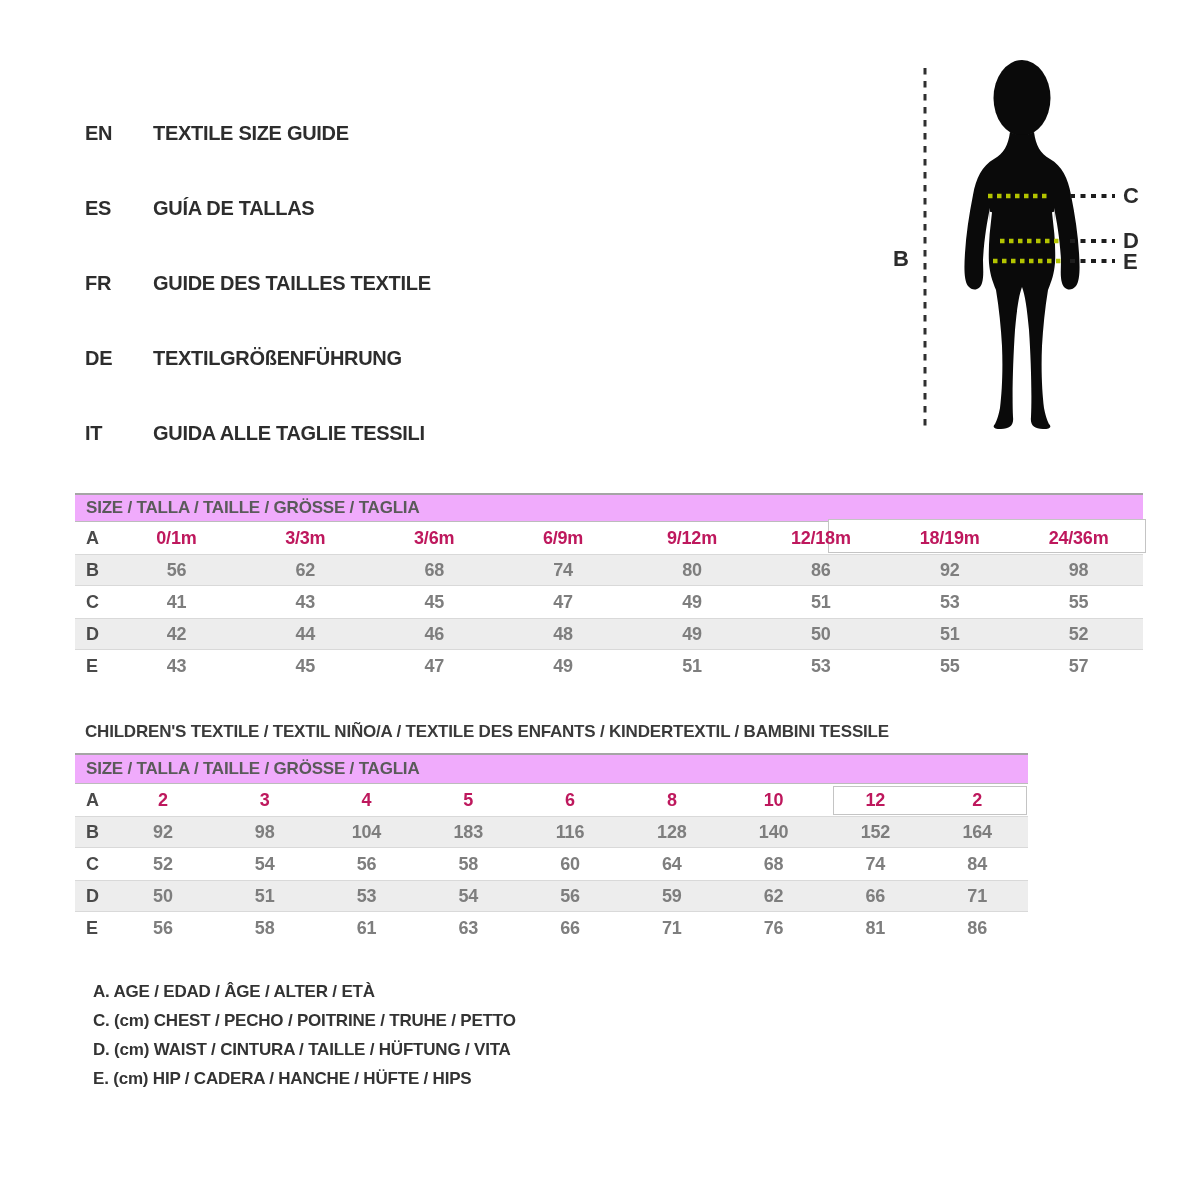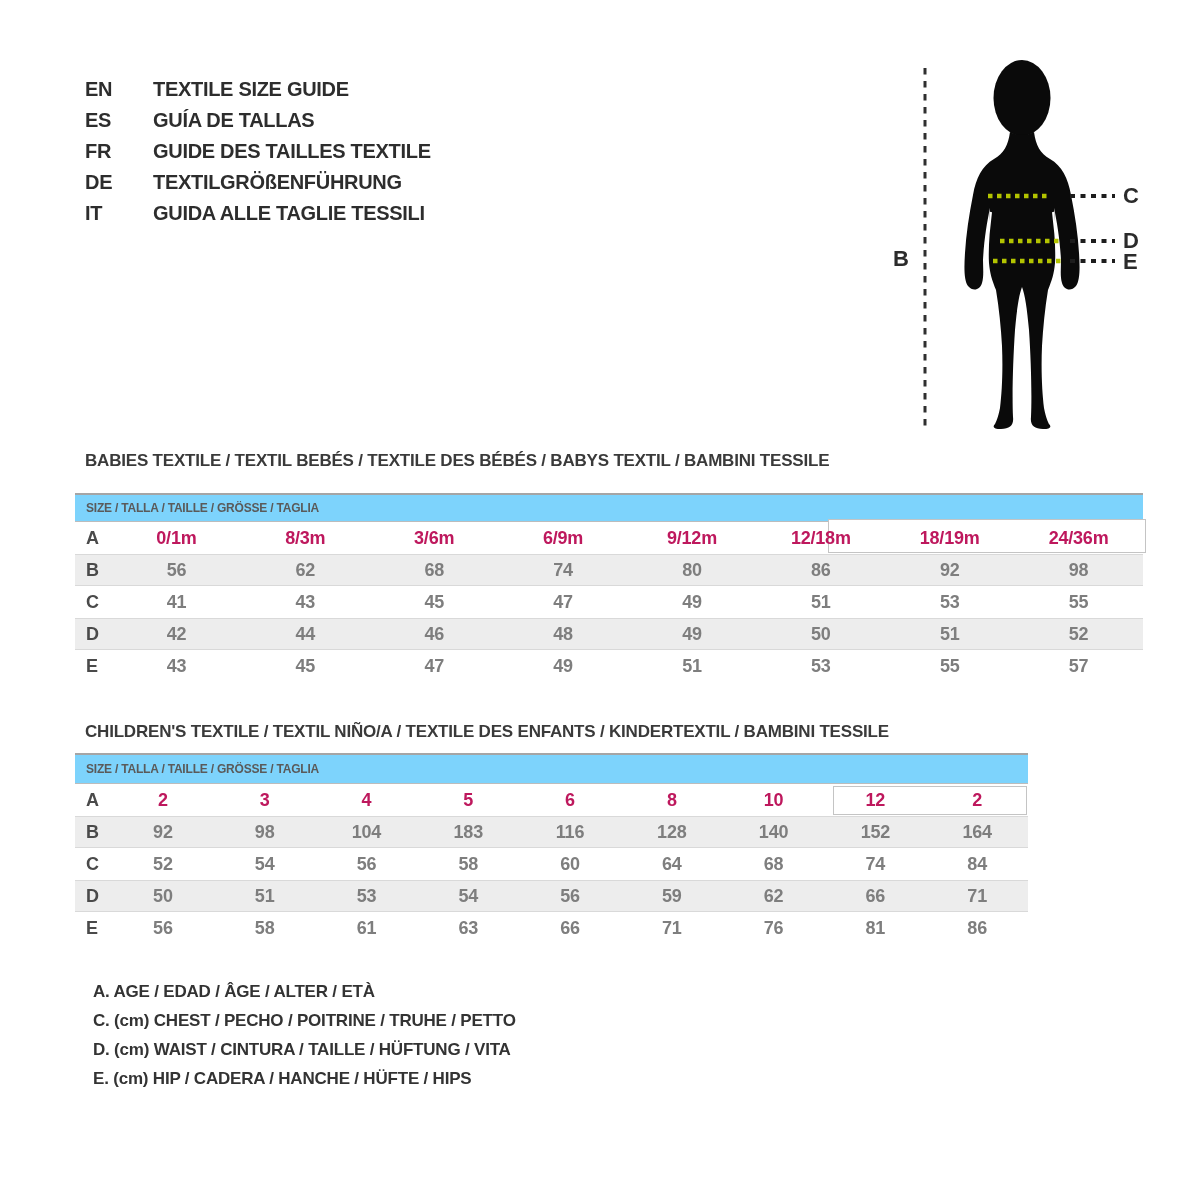--- a/index.html
+++ b/index.html
@@ -8,21 +8,21 @@
     width: 1200px; height: 1200px;
     font-family: "Liberation Sans", "DejaVu Sans", sans-serif;
     position: relative;
     color: #3a3a3a;
     overflow: hidden;
   }
   .page { position: absolute; inset: 0; background: #ffffff; }
 
   
   .lang-list { position: absolute; left: 85px; top: 74px; }
-  .lang-row { display: flex; height: 31px; align-items: center; }
+  .lang-row { display: flex; height: 31px; align-items: center; margin-top: 44px; }
   .lang-code, .lang-label {
     font-size: 20px; font-weight: 700; color: #2d2d2d; letter-spacing: -0.3px;
     white-space: nowrap;
   }
   .lang-code { width: 68px; }
 
   
   .figure-svg { position: absolute; left: 880px; top: 50px; width: 280px; height: 390px; }
   .measure-label { font-size: 22px; font-weight: 700; fill: #2b2b2b; }
 
@@ -35,26 +35,26 @@
   .babies-title { top: 451px; }
   .children-title { top: 722px; }
 
   
   .size-table { position: absolute; left: 75px; }
   .babies-table { top: 493px; width: 1068px; }
   .children-table { top: 753px; width: 953px; }
 
   .size-band {
     position: relative; z-index: 1;
-    height: 29px; background: #7dd3fc;
+    height: 29px; background: #f0abfc;
     border-top: 2px solid #a5a5a5;
     border-bottom: 1px solid #bcbcbc;
     display: flex; align-items: center;
     padding-left: 11px;
-    font-size: 12px; font-weight: 700; color: #5a5a5a; letter-spacing: -0.2px;
+    font-size: 17px; font-weight: 700; color: #5a5a5a; letter-spacing: -0.2px;
   }
   .children-table .size-band { height: 31px; }
 
   .trow {
     position: relative; z-index: 3;
     display: flex; height: 32px; align-items: center;
   }
   .trow.stripe {
     background: #ededed;
     border-top: 1px solid #d9d9d9;
@@ -166,30 +166,29 @@
 
     <line x1="113" y1="211" x2="183" y2="211" stroke="#b3c400" stroke-width="4.5" stroke-dasharray="4.5 4.5"></line>
     <line x1="190" y1="211" x2="235" y2="211" stroke="#1d1d1d" stroke-width="4" stroke-dasharray="5 5.5"></line>
 
     <text class="measure-label" x="13" y="216">B</text>
     <text class="measure-label" x="243" y="153">C</text>
     <text class="measure-label" x="243" y="198">D</text>
     <text class="measure-label" x="243" y="219">E</text>
   </svg>
 
-  <div class="section-title babies-title">BABIES TEXTILE / TEXTIL BEBÉS / TEXTILE DES BÉBÉS / BABYS TEXTIL / BAMBINI TESSILE</div>
 
   <div class="size-table babies-table">
     <div class="size-band">SIZE / TALLA / TAILLE / GRÖSSE / TAGLIA</div>
     <div class="highlight-box"></div>
 
     <div class="trow dark-values">
       <span class="tlabel">A</span>
       <span class="tcell">0/1m</span>
-      <span class="tcell">8/3m</span>
+      <span class="tcell">3/3m</span>
       <span class="tcell">3/6m</span>
       <span class="tcell">6/9m</span>
       <span class="tcell">9/12m</span>
       <span class="tcell">12/18m</span>
       <span class="tcell">18/19m</span>
       <span class="tcell">24/36m</span>
     </div>
     <div class="trow stripe">
       <span class="tlabel">B</span>
       <span class="tcell">56</span>

